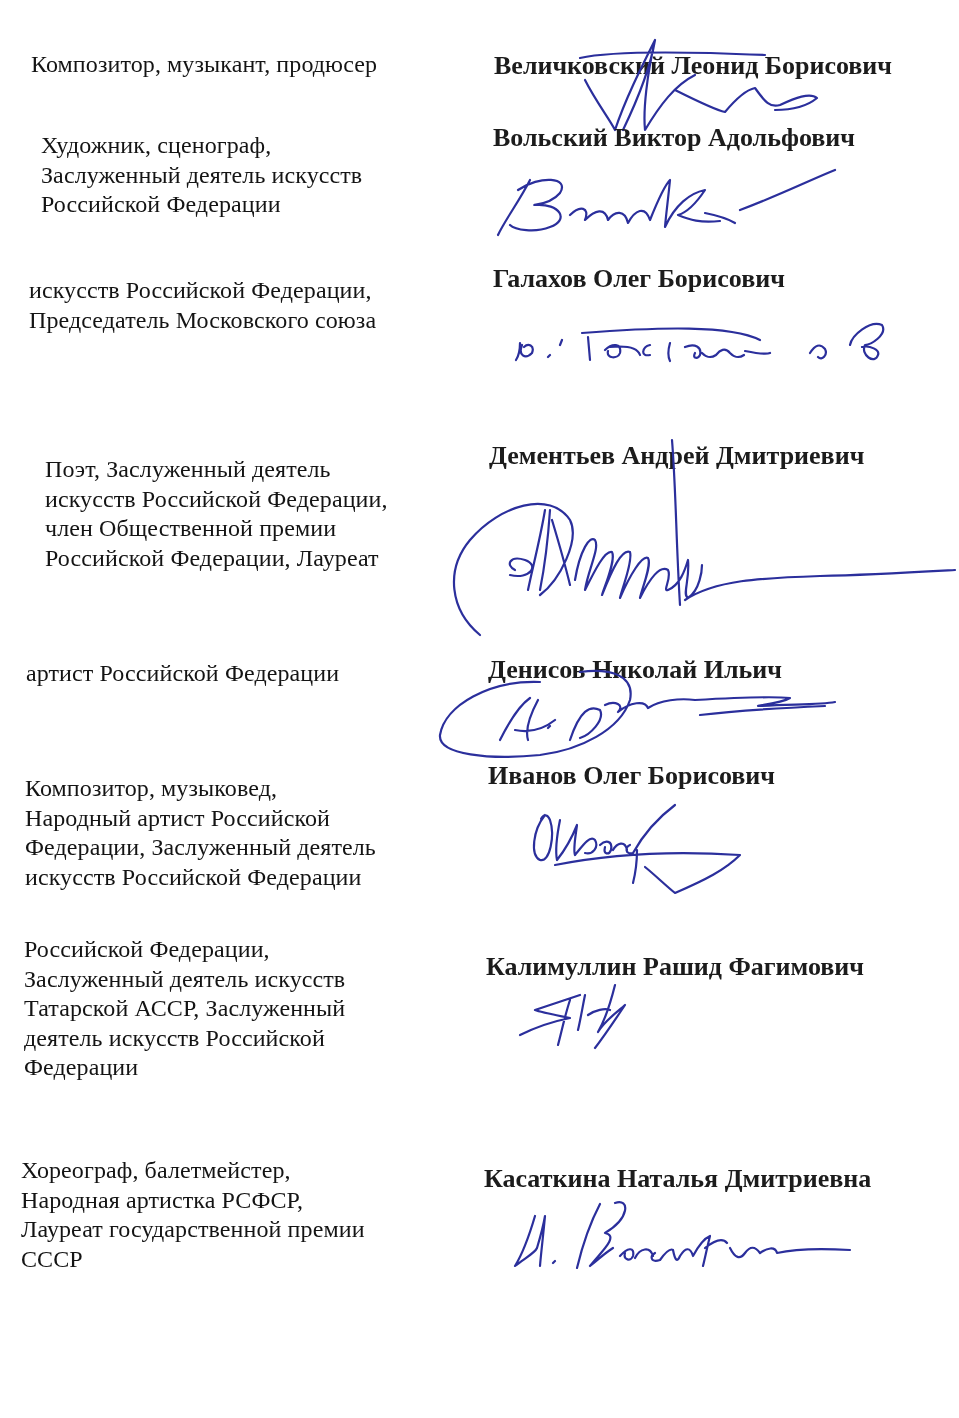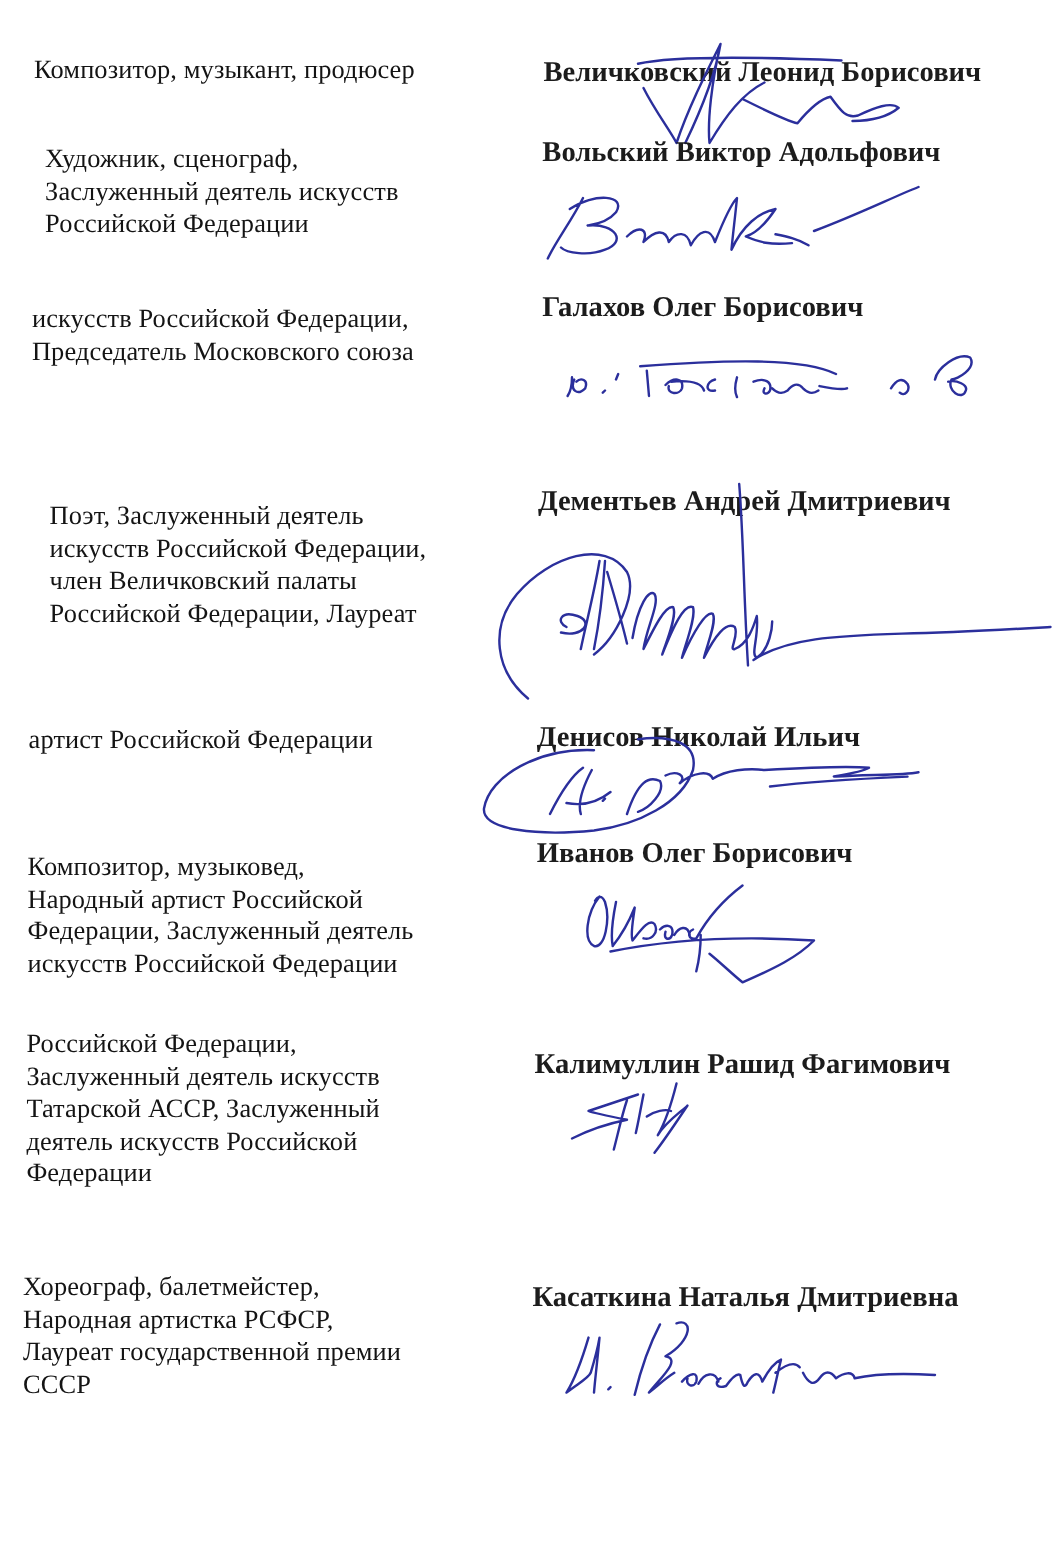--- a/index.html
+++ b/index.html
@@ -64,21 +64,21 @@
     <div>Председатель Московского союза</div>
   </div>
   <div class="name" style="left:493px; top:265px;">Галахов Олег Борисович</div>
   <svg class="sig" style="left:510px; top:315px;" width="390" height="60" viewBox="0 0 390 60">
     <path d="M12 30 C8 40,15 45,22 38 C25 30,18 28,14 32 M10 28 C10 35,8 42,6 45 M38 42 L40 40 M50 30 L52 25 M72 18 C150 12,220 10,250 25 M78 22 L80 45 M95 35 C102 28,112 28,110 38 C108 44,96 44,98 36 M100 32 C120 30,128 34,130 40 M140 30 C132 32,130 42,140 40 M160 28 C158 35,158 42,160 46 M175 32 C185 28,192 32,190 40 C188 44,182 44,185 38 M192 38 C196 42,200 44,206 40 C210 35,215 32,220 38 C224 42,228 44,234 40 M235 36 C245 38,255 40,260 38 M300 38 C305 30,310 28,315 34 C318 40,312 46,308 42 M340 30 C342 20,360 5,372 10 C378 20,360 30,355 30 C350 40,365 50,368 40 C370 35,360 30,352 32"></path>
   </svg>
 
   <div class="title" style="left:45px; top:455px;">
     <div>Поэт, Заслуженный деятель</div>
     <div>искусств Российской Федерации,</div>
-    <div>член Величковский палаты</div>
+    <div>член Общественной премии</div>
     <div>Российской Федерации, Лауреат</div>
   </div>
   <div class="name" style="left:489px; top:442px;text-align:right;">Дементьев Андрей Дмитриевич</div>
   <svg class="sig" style="left:440px; top:430px;" width="519" height="210" viewBox="0 0 519 210">
     <path d="M40 205 C10 180,5 140,30 110 C60 75,110 60,130 90 C140 110,120 150,100 165 M75 140 C65 135,70 125,85 130 C100 135,90 150,70 145 M105 80 C100 110,92 140,88 160 M110 80 C108 110,104 140,100 160 M112 90 C118 110,124 130,130 155 M135 150 C140 120,150 105,155 110 C160 118,148 140,145 160 C155 140,165 120,172 122 C176 130,165 155,162 165 C172 140,182 118,190 122 C193 132,182 158,180 168 C190 145,202 125,208 128 C212 135,202 158,200 168 C210 148,220 135,228 140 C232 148,222 162,228 160 C240 155,245 140,248 130 C250 150,242 165,248 168 C260 160,262 140,262 135 M232 10 C236 60,236 110,240 175 M245 170 C275 150,320 148,380 146 C430 145,480 142,515 140"></path>
   </svg>
 
   <div class="title" style="left:26px; top:659px;">
     <div>артист Российской Федерации</div>
   </div>

